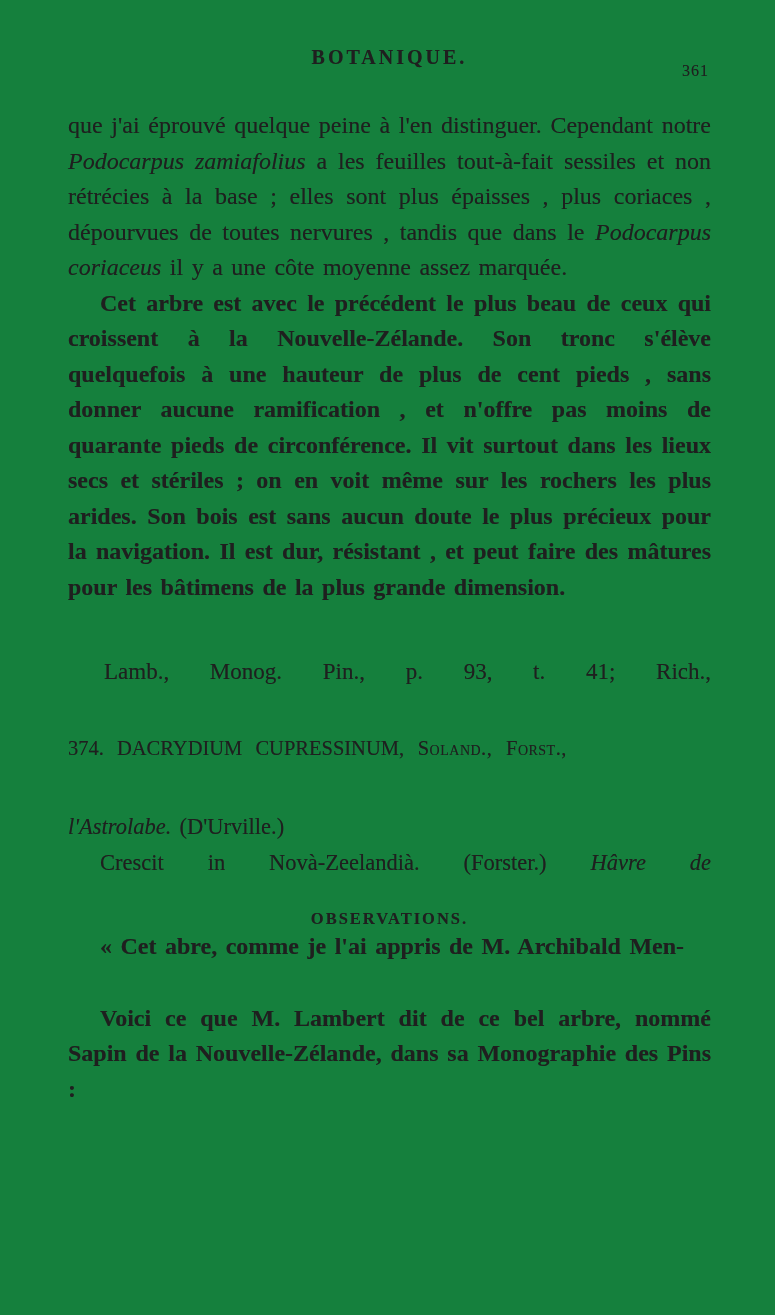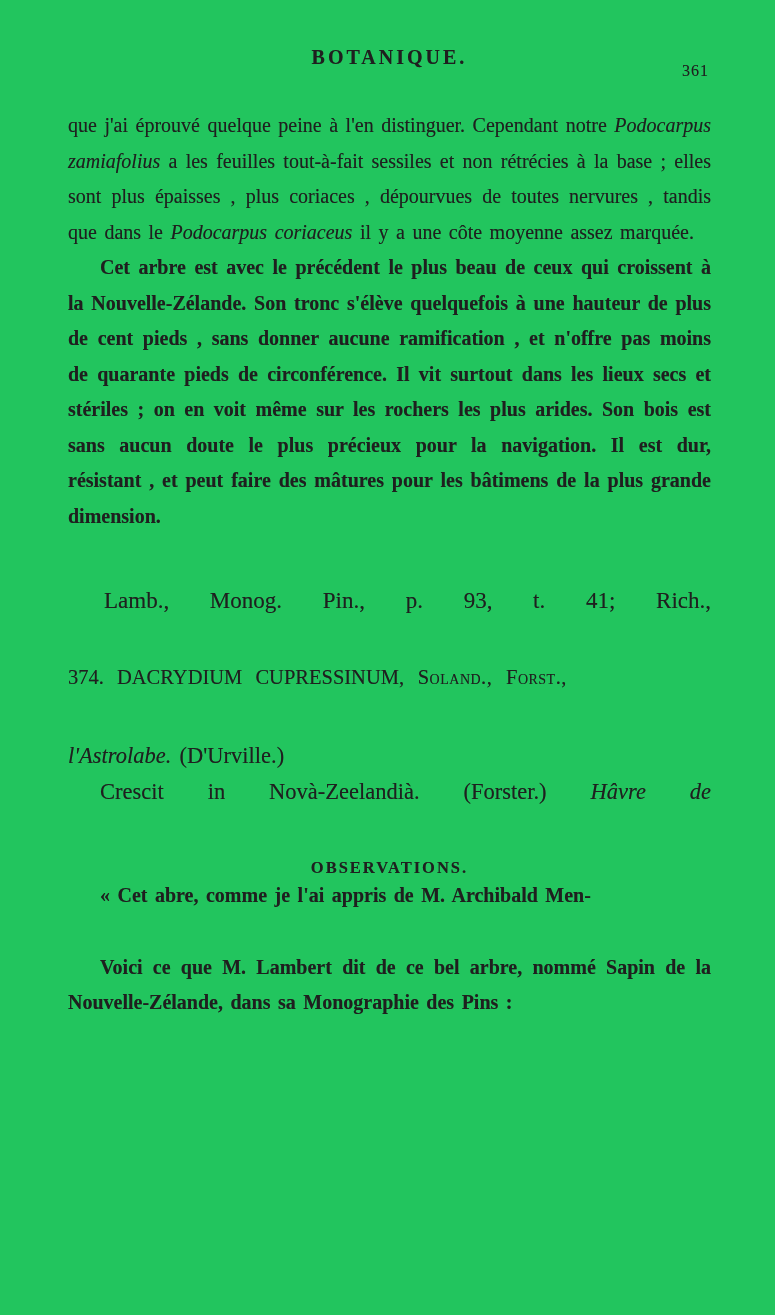--- a/index.html
+++ b/index.html
@@ -5,21 +5,21 @@
   html, body {
     margin: 0;
     padding: 0;
     background: #fbfbf8;
   }
   .page {
     position: relative;
     width: 775px;
     height: 1315px;
     margin: 0 auto;
-    background: #22c55e;
+    background: #15803d;
     color: #1f1f1f;
     font-family: "Liberation Serif", "DejaVu Serif", serif;
     box-sizing: border-box;
     padding: 46px 64px 0 68px;
     text-shadow: 0 0 0.6px rgba(31,31,31,0.45);
     overflow: hidden;
   }
   
   .running-head {
     position: relative;
@@ -36,21 +36,21 @@
   .page-num {
     position: absolute;
     right: 2px;
     top: 16px;
     font-size: 16px;
     letter-spacing: 1px;
   }
   
   .para {
     margin: 0;
-    font-size: 20px;
+    font-size: 24px;
     line-height: 35.5px;
     text-align: justify;
     word-spacing: 2.5px;
   }
   .para.indent { text-indent: 32px; font-weight: bold; }
   .para i { font-style: italic; }
   
   .genus-heading {
     margin-top: 48px;
     font-size: 23px;
@@ -83,21 +83,21 @@
     text-align: left;
   }
   .hline { display: block; }
   .hline-1 {
     text-indent: 32px;
     text-align: justify;
     text-align-last: justify;
   }
   
   .observations {
-    margin-top: 48px;
+    margin-top: 28px;
     text-align: center;
     font-size: 16.5px;
     letter-spacing: 2px;
     font-weight: 600;
   }
   .para-after-obs { margin-top: 36px; }
 </style>
 </head>
 <body>
 

